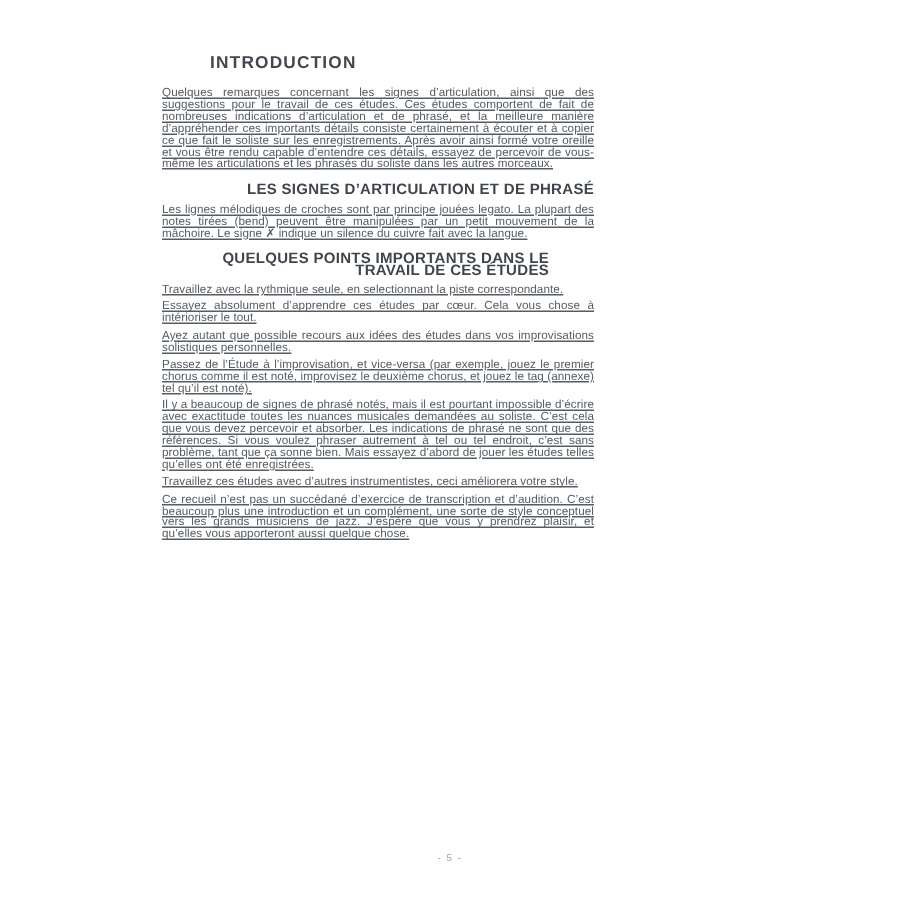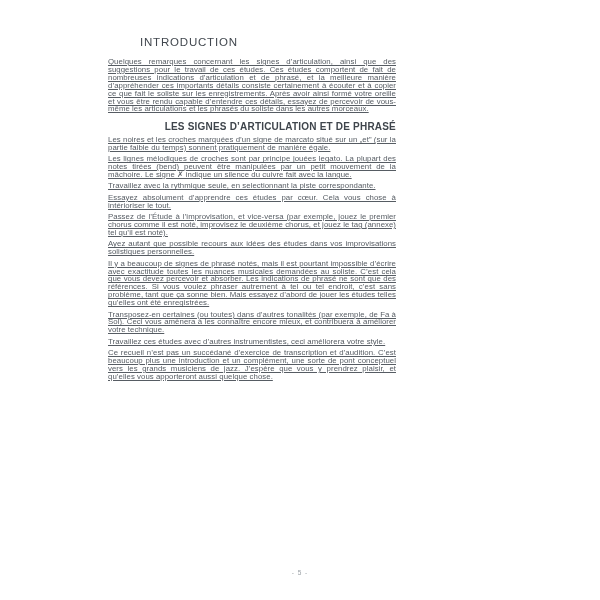--- a/index.html
+++ b/index.html
@@ -21,21 +21,21 @@
   }
   .column {
     position: absolute;
     left: 108px;
     top: 36px;
     width: 288px;
   }
   .page-title {
     font-size: 11.5px;
     line-height: 13px;
-    font-weight: normal;
+    font-weight: bold;
     letter-spacing: 0.8px;
     color: #41474e;
     margin: 0 0 9px 0;
     padding-left: 32px;
   }
   .body-par {
     font-size: 7.8px;
     line-height: 7.9px;
     letter-spacing: 0.05px;
     color: #565c63;
@@ -73,28 +73,27 @@
 <body>
 
 <div class="sheet">
   <div class="column">
 
     <h1 class="page-title">INTRODUCTION</h1>
 
     <p class="body-par">Quelques remarques concernant les signes d’articulation, ainsi que des suggestions pour le travail de ces études. Ces études comportent de fait de nombreuses indications d’articulation et de phrasé, et la meilleure manière d’appréhender ces importants détails consiste certainement à écouter et à copier ce que fait le soliste sur les enregistrements. Après avoir ainsi formé votre oreille et vous être rendu capable d’entendre ces détails, essayez de percevoir de vous-même les articulations et les phrasés du soliste dans les autres morceaux.</p>
 
     <h2 class="section-heading">LES SIGNES D’ARTICULATION ET DE PHRASÉ</h2>
-    <p class="body-par">Les noires et les croches marquées d’un signe de marcato situé sur un „et” (sur la partie faible du temps) sonnent pratiquement de manière égale.</p>
     <p class="body-par">Les lignes mélodiques de croches sont par principe jouées legato. La plupart des notes tirées (bend) peuvent être manipulées par un petit mouvement de la mâchoire. Le signe ✗ indique un silence du cuivre fait avec la langue.</p>
 
+    <h2 class="section-heading narrow">QUELQUES POINTS IMPORTANTS DANS LE TRAVAIL DE CES ÉTUDES</h2>
     <p class="body-par">Travaillez avec la rythmique seule, en selectionnant la piste correspondante.</p>
     <p class="body-par">Essayez absolument d’apprendre ces études par cœur. Cela vous chose à intérioriser le tout.</p>
+    <p class="body-par">Ayez autant que possible recours aux idées des études dans vos improvisations solistiques personnelles.</p>
     <p class="body-par">Passez de l’Étude à l’improvisation, et vice-versa (par exemple, jouez le premier chorus comme il est noté, improvisez le deuxième chorus, et jouez le tag (annexe) tel qu’il est noté).</p>
-    <p class="body-par">Ayez autant que possible recours aux idées des études dans vos improvisations solistiques personnelles.</p>
     <p class="body-par">Il y a beaucoup de signes de phrasé notés, mais il est pourtant impossible d’écrire avec exactitude toutes les nuances musicales demandées au soliste. C’est cela que vous devez percevoir et absorber. Les indications de phrasé ne sont que des références. Si vous voulez phraser autrement à tel ou tel endroit, c’est sans problème, tant que ça sonne bien. Mais essayez d’abord de jouer les études telles qu’elles ont été enregistrées.</p>
-    <p class="body-par">Transposez-en certaines (ou toutes) dans d’autres tonalités (par exemple, de Fa à Sol). Ceci vous amènera à les connaître encore mieux, et contribuera à améliorer votre technique.</p>
     <p class="body-par">Travaillez ces études avec d’autres instrumentistes, ceci améliorera votre style.</p>
-    <p class="body-par">Ce recueil n’est pas un succédané d’exercice de transcription et d’audition. C’est beaucoup plus une introduction et un complément, une sorte de pont conceptuel vers les grands musiciens de jazz. J’espère que vous y prendrez plaisir, et qu’elles vous apporteront aussi quelque chose.</p>
+    <p class="body-par">Ce recueil n’est pas un succédané d’exercice de transcription et d’audition. C’est beaucoup plus une introduction et un complément, une sorte de style conceptuel vers les grands musiciens de jazz. J’espère que vous y prendrez plaisir, et qu’elles vous apporteront aussi quelque chose.</p>
 
   </div>
 
   <div class="page-number">- 5 -</div>
 </div>
 
 </body></html>

